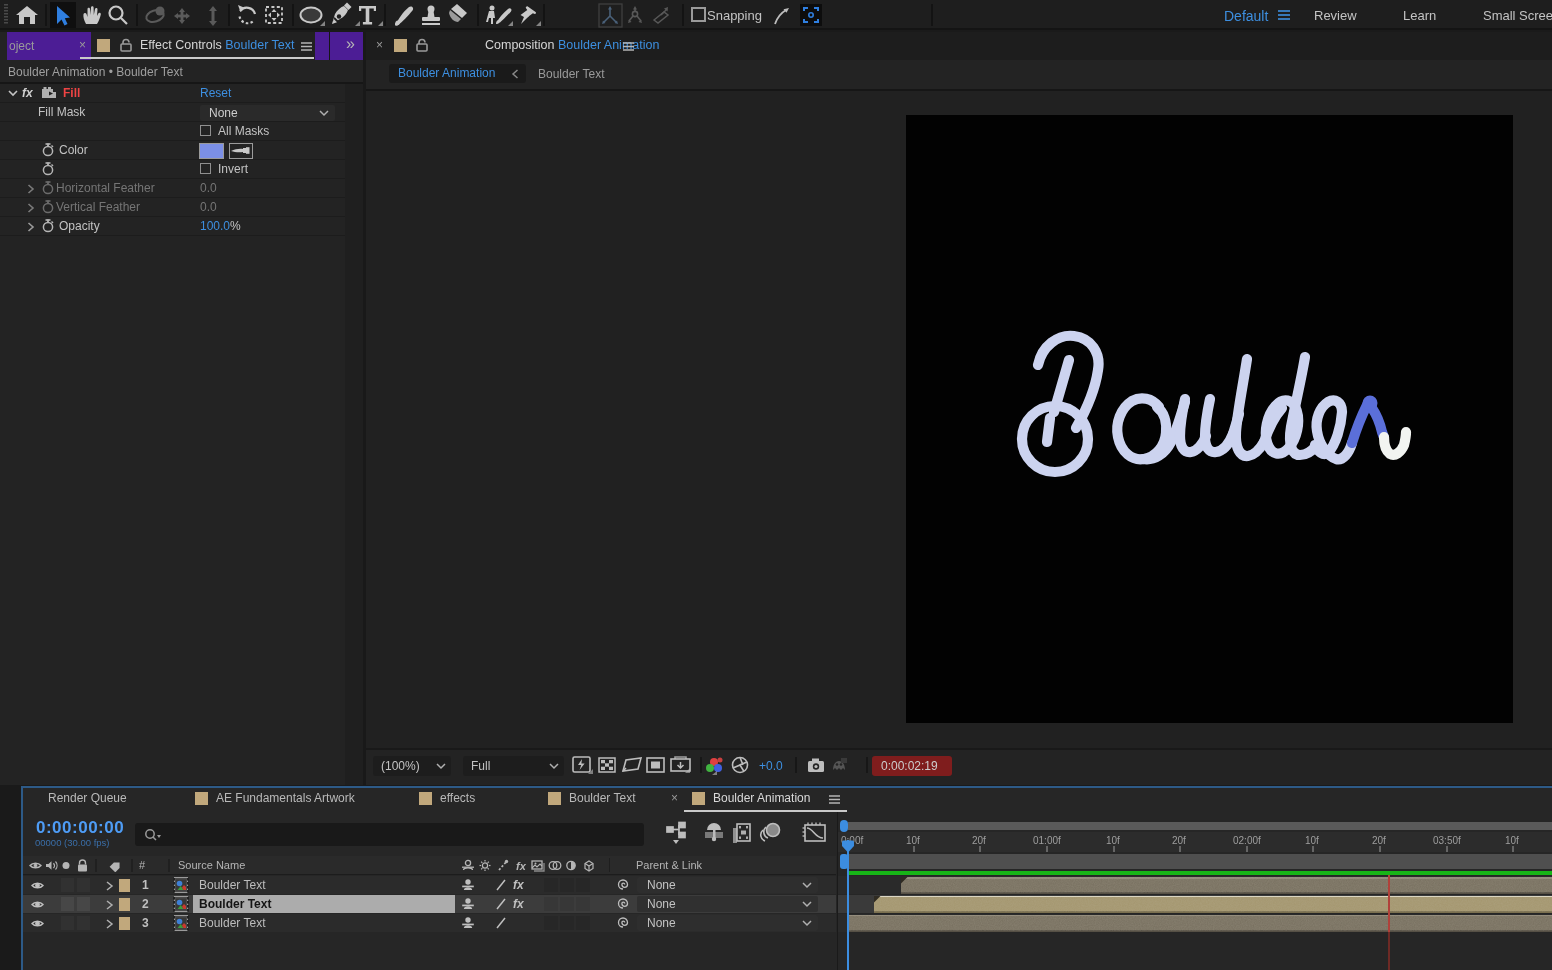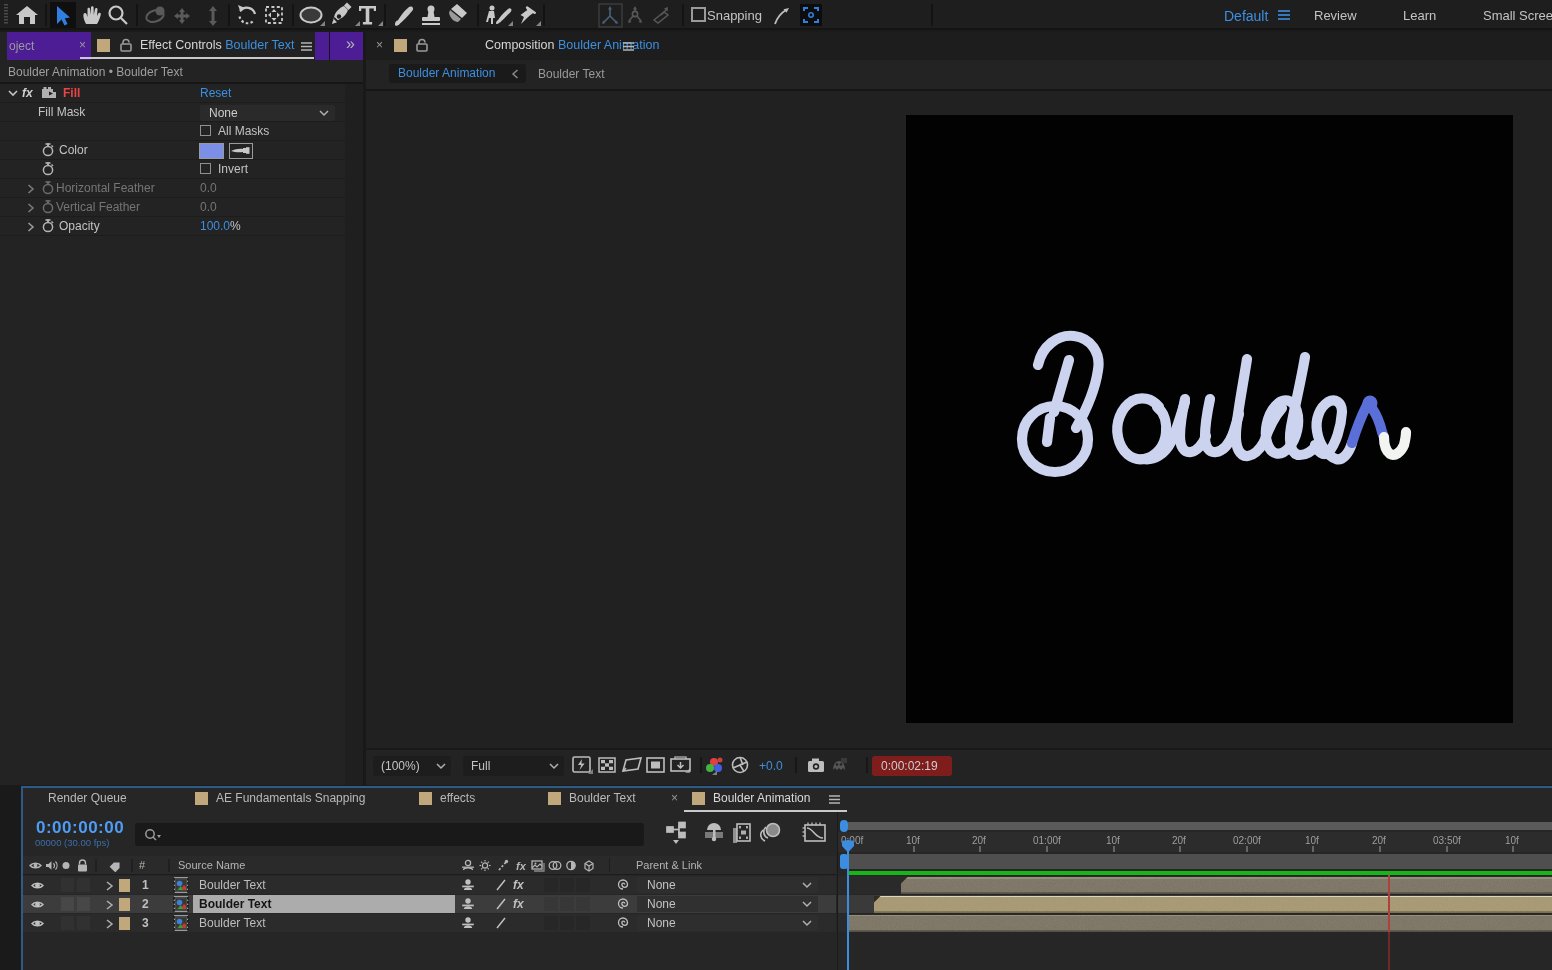--- a/index.html
+++ b/index.html
@@ -470,21 +470,21 @@
       </div>
       <div class="txt" style="left:393px;top:9px;color:#3d8fe0;">+0.0</div>
     </div>
   </div>
 
   <div class="abs" id="timeline" style="left:0;top:786px;width:1552px;height:184px;background:#262626;margin-left:21px;">
 
     <div class="abs" style="left:0;top:0;width:1550px;height:26px;background:#262626;font-size:12px;color:#b9b9b9;">
       <div class="txt" style="left:27px;top:5px;">Render Queue</div>
       <div class="abs" style="left:174px;top:6px;width:13px;height:13px;background:#c1a87c;"></div>
-      <div class="txt" style="left:195px;top:5px;">AE Fundamentals Snapping</div>
+      <div class="txt" style="left:195px;top:5px;">AE Fundamentals Artwork</div>
       <div class="abs" style="left:398px;top:6px;width:13px;height:13px;background:#c1a87c;"></div>
       <div class="txt" style="left:419px;top:5px;">effects</div>
       <div class="abs" style="left:527px;top:6px;width:13px;height:13px;background:#c1a87c;"></div>
       <div class="txt" style="left:548px;top:5px;">Boulder Text</div>
       <div class="txt" style="left:650px;top:5px;color:#9a9a9a;">×</div>
       <div class="abs" style="left:671px;top:6px;width:13px;height:13px;background:#c1a87c;"></div>
       <div class="txt" style="left:692px;top:5px;color:#d9d9d9;">Boulder Animation</div>
       <svg class="abs" style="left:807px;top:8px" width="13" height="11">
           <g stroke="#b5b5b5" stroke-width="1.5">
             <line x1="1" y1="2" x2="12" y2="2"></line>

